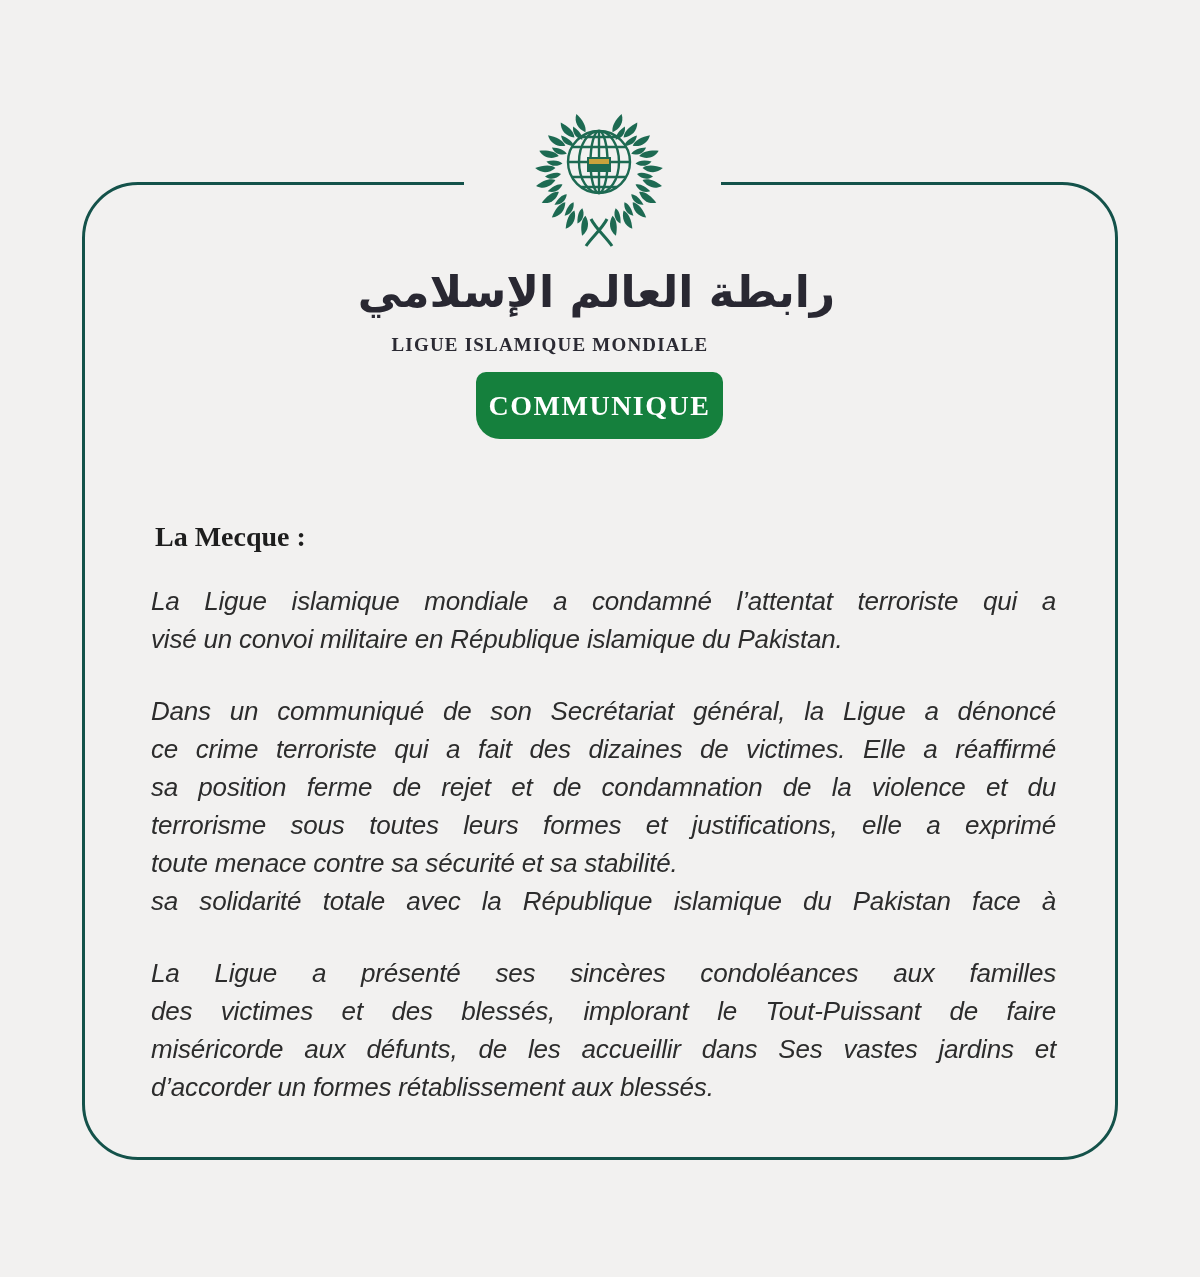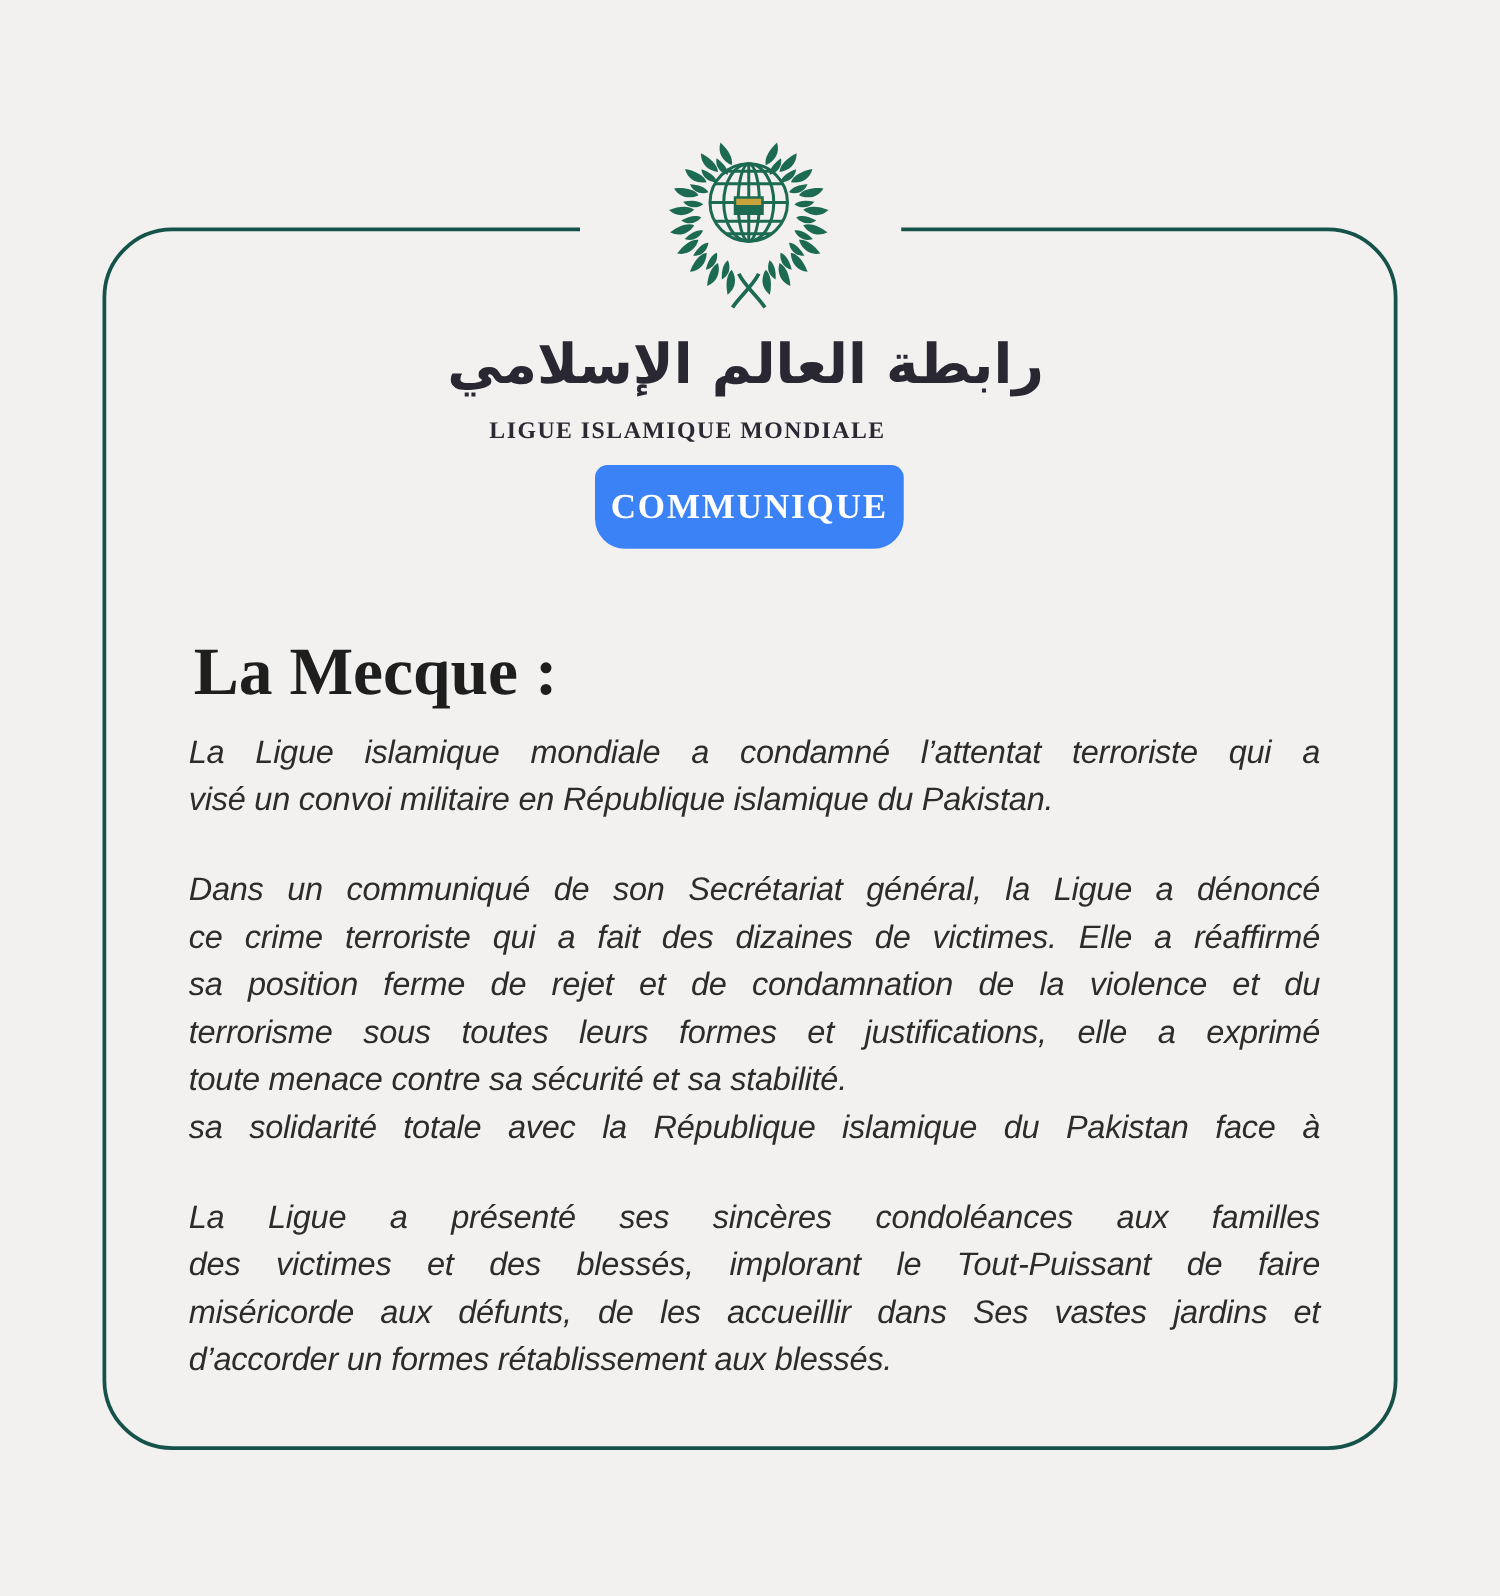--- a/index.html
+++ b/index.html
@@ -59,40 +59,40 @@
     font-weight: 700;
     font-size: 19px;
     letter-spacing: 1.2px;
     color: #2b2a33;
   }
 
   .badge {
     position: absolute;
     left: 476px; top: 372px;
     width: 247px; height: 67px;
-    background: #3b82f6;
+    background: #15803d;
     border-radius: 10px 10px 24px 24px;
     display: flex;
     align-items: center;
     justify-content: center;
   }
   .badge-label {
     font-family: "Liberation Serif", serif;
     font-weight: 700;
     font-size: 28px;
     letter-spacing: 1.5px;
     color: #ffffff;
   }
 
   .doc-heading {
     position: absolute;
     left: 155px; top: 514px;
     font-family: "Liberation Serif", serif;
     font-weight: 700;
-    font-size: 54px;
+    font-size: 28px;
     color: #1e1e1e;
     line-height: 46px;
   }
 
   .doc-body {
     position: absolute;
     left: 151px; top: 582px;
     width: 905px;
     font-family: "Liberation Sans", sans-serif;
     font-size: 26px;

